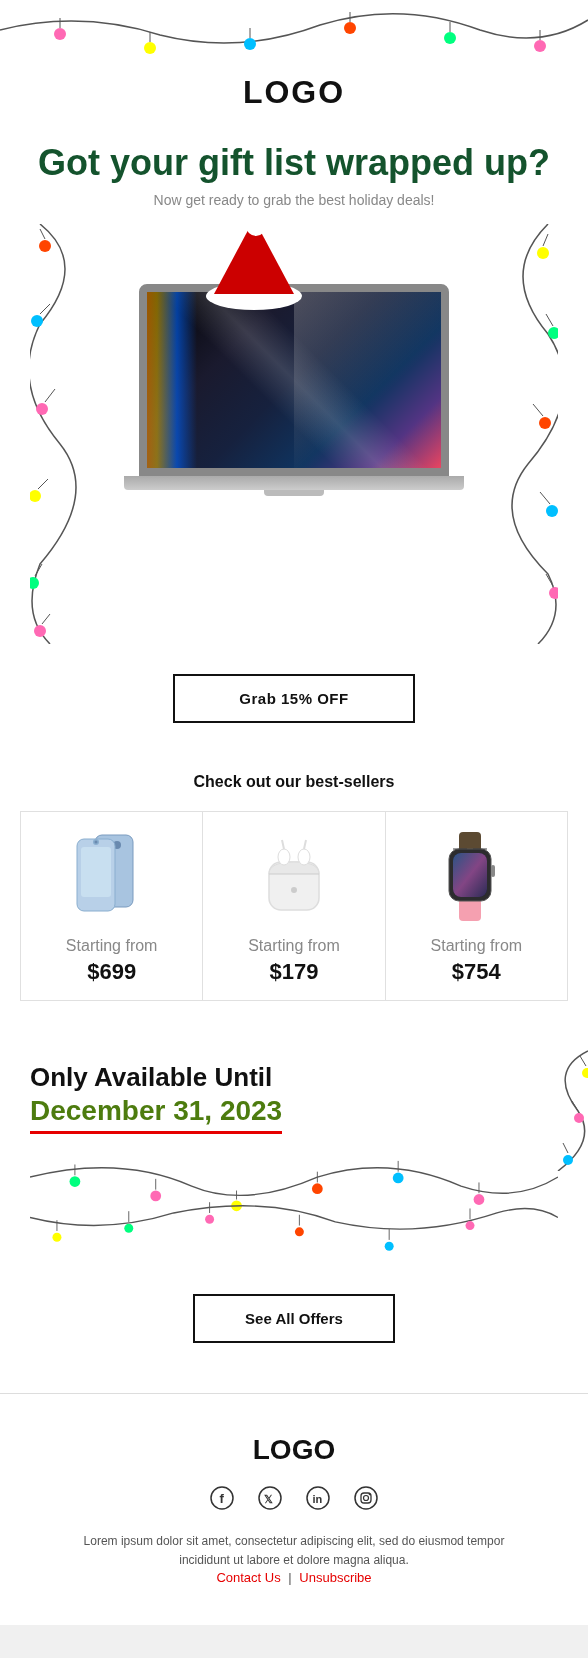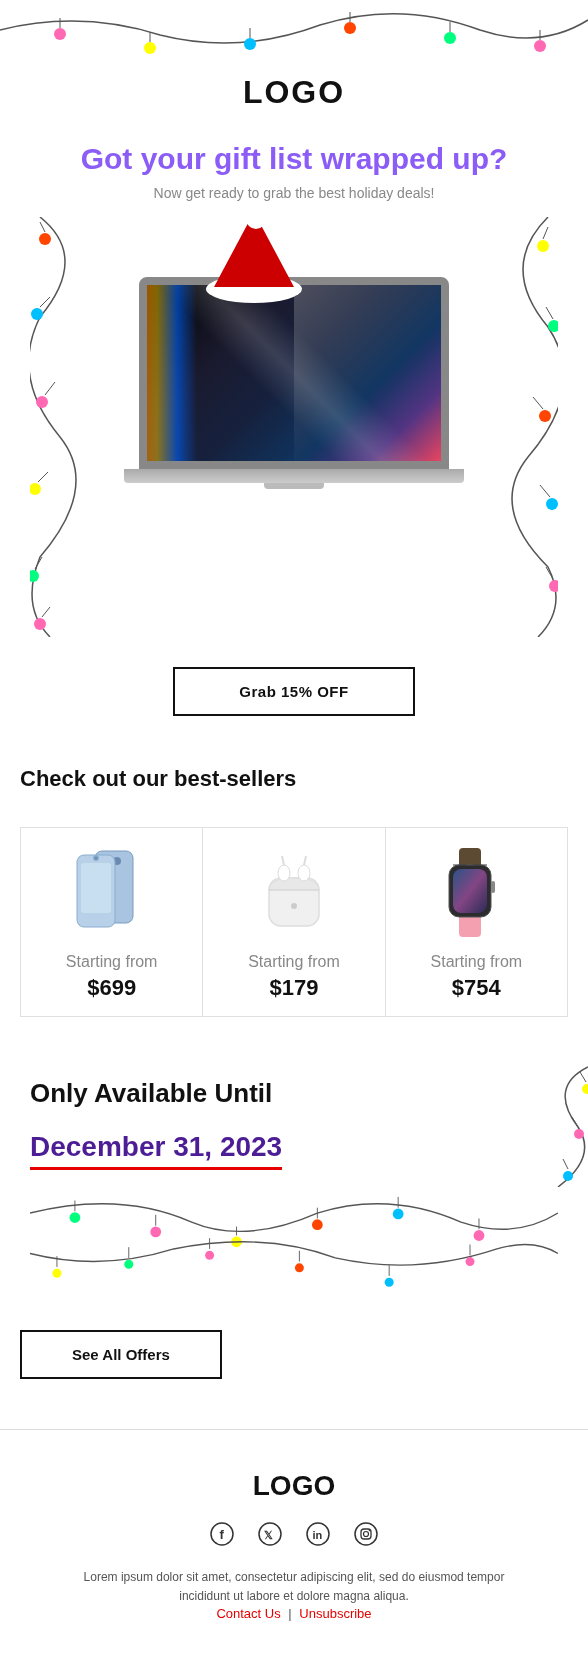--- a/index.html
+++ b/index.html
@@ -26,23 +26,23 @@
       letter-spacing: 2px;
       color: #111;
     }
     .hero-section {
       text-align: center;
       padding: 20px 30px 10px;
       position: relative;
       overflow: visible;
     }
     .hero-headline {
-      font-size: 30px;
-      font-weight: 900;
-      color: #8b5cf6;
+      font-size: 36px;
+      font-weight: 900;
+      color: #14532d;
       line-height: 1.2;
       margin-bottom: 8px;
     }
     .hero-subtext {
       font-size: 14px;
       color: #888;
       margin-bottom: 16px;
     }
 
     
@@ -120,25 +120,25 @@
       letter-spacing: 0.5px;
       text-decoration: none;
     }
 
     
     .bestsellers {
       padding: 20px 20px 10px;
       background: #fff;
     }
     .bestsellers-title {
-      text-align: left;
-      font-size: 22px;
-      font-weight: 900;
-      color: #111;
-      margin-bottom: 35px;
+      text-align: center;
+      font-size: 16px;
+      font-weight: 900;
+      color: #111;
+      margin-bottom: 20px;
     }
     .products-grid {
       display: flex;
       gap: 0;
       justify-content: center;
       margin-bottom: 20px;
     }
     .product-card {
       flex: 1;
       border: 1px solid #e0e0e0;
@@ -178,35 +178,35 @@
     }
     .avail-headline {
       font-size: 26px;
       font-weight: 900;
       color: #111;
       line-height: 1.3;
     }
     .avail-date {
       font-size: 28px;
       font-weight: 900;
-      color: #4c1d95;
+      color: #4d7c0f;
       border-bottom: 3px solid #e60000;
       display: inline-block;
       padding-bottom: 4px;
-      margin-top: 20px;
+      margin-top: 0;
     }
     .avail-lights {
       position: relative;
       height: 120px;
       margin-top: 10px;
     }
 
     
     .see-all-section {
-      text-align: left;
+      text-align: center;
       padding: 20px 20px 40px;
       text-decoration: underline;
     }
     .see-all-button {
       display: inline-block;
       padding: 14px 50px;
       border: 2px solid #111;
       background: #fff;
       font-size: 15px;
       font-weight: 700;

